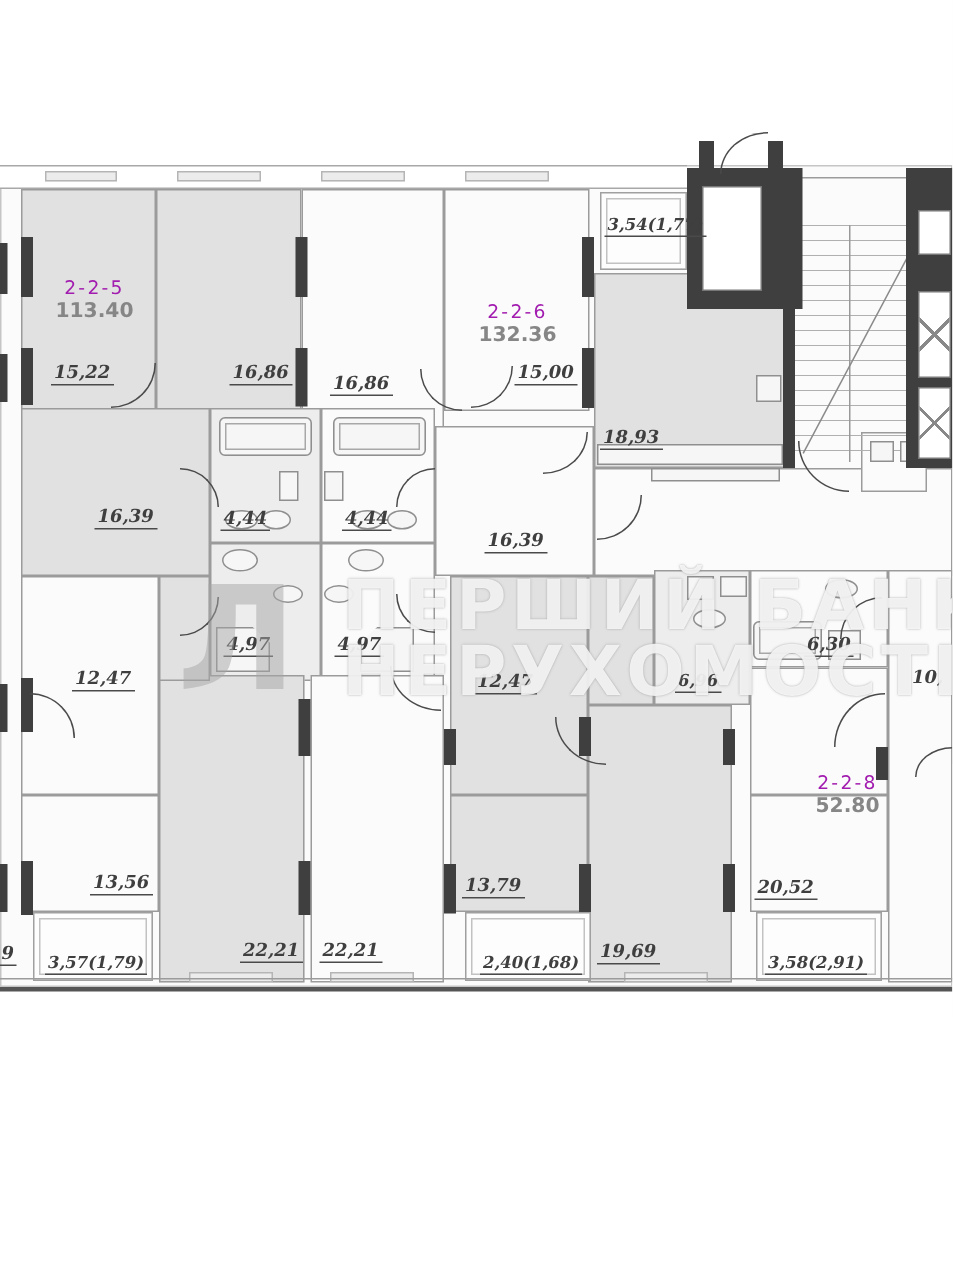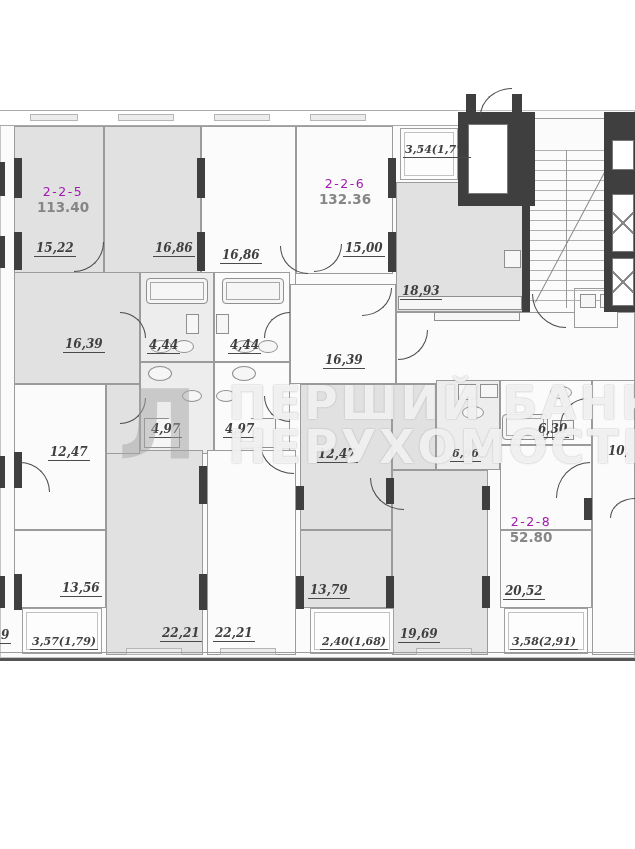--- a/index.html
+++ b/index.html
@@ -180,25 +180,25 @@
   <div class="win" style="left:126px;top:648px;width:56px;height:7px;"></div>
   <div class="win" style="left:220px;top:648px;width:56px;height:7px;"></div>
   <div class="win" style="left:416px;top:648px;width:56px;height:7px;"></div>
   <div class="thin" style="left:0;top:652px;width:635px;height:1px;"></div>
   <div class="wall" style="left:0;top:658px;width:635px;height:3px;background:#555;"></div>
 
   <div class="unit-label" style="left:28px;top:184px;width:70px;">
     <div class="uid">2-2-5</div>
     <div class="uarea">113.40</div>
   </div>
-  <div class="unit-label" style="left:310px;top:176px;width:70px;">
+  <div class="unit-label" style="left:310px;top:200px;width:70px;">
     <div class="uid">2-2-6</div>
     <div class="uarea">132.36</div>
   </div>
-  <div class="unit-label" style="left:496px;top:514px;width:70px;">
+  <div class="unit-label" style="left:530px;top:514px;width:70px;">
     <div class="uid">2-2-8</div>
     <div class="uarea">52.80</div>
   </div>
 
   <span class="alabel" style="left:34px;top:241px;">15,22</span>
   <span class="alabel" style="left:153px;top:241px;">16,86</span>
   <span class="alabel" style="left:220px;top:248px;">16,86</span>
   <span class="alabel" style="left:343px;top:241px;">15,00</span>
   <span class="alabel sm" style="left:403px;top:143px;">3,54(1,77)</span>
   <span class="alabel" style="left:400px;top:284px;">18,93</span>

